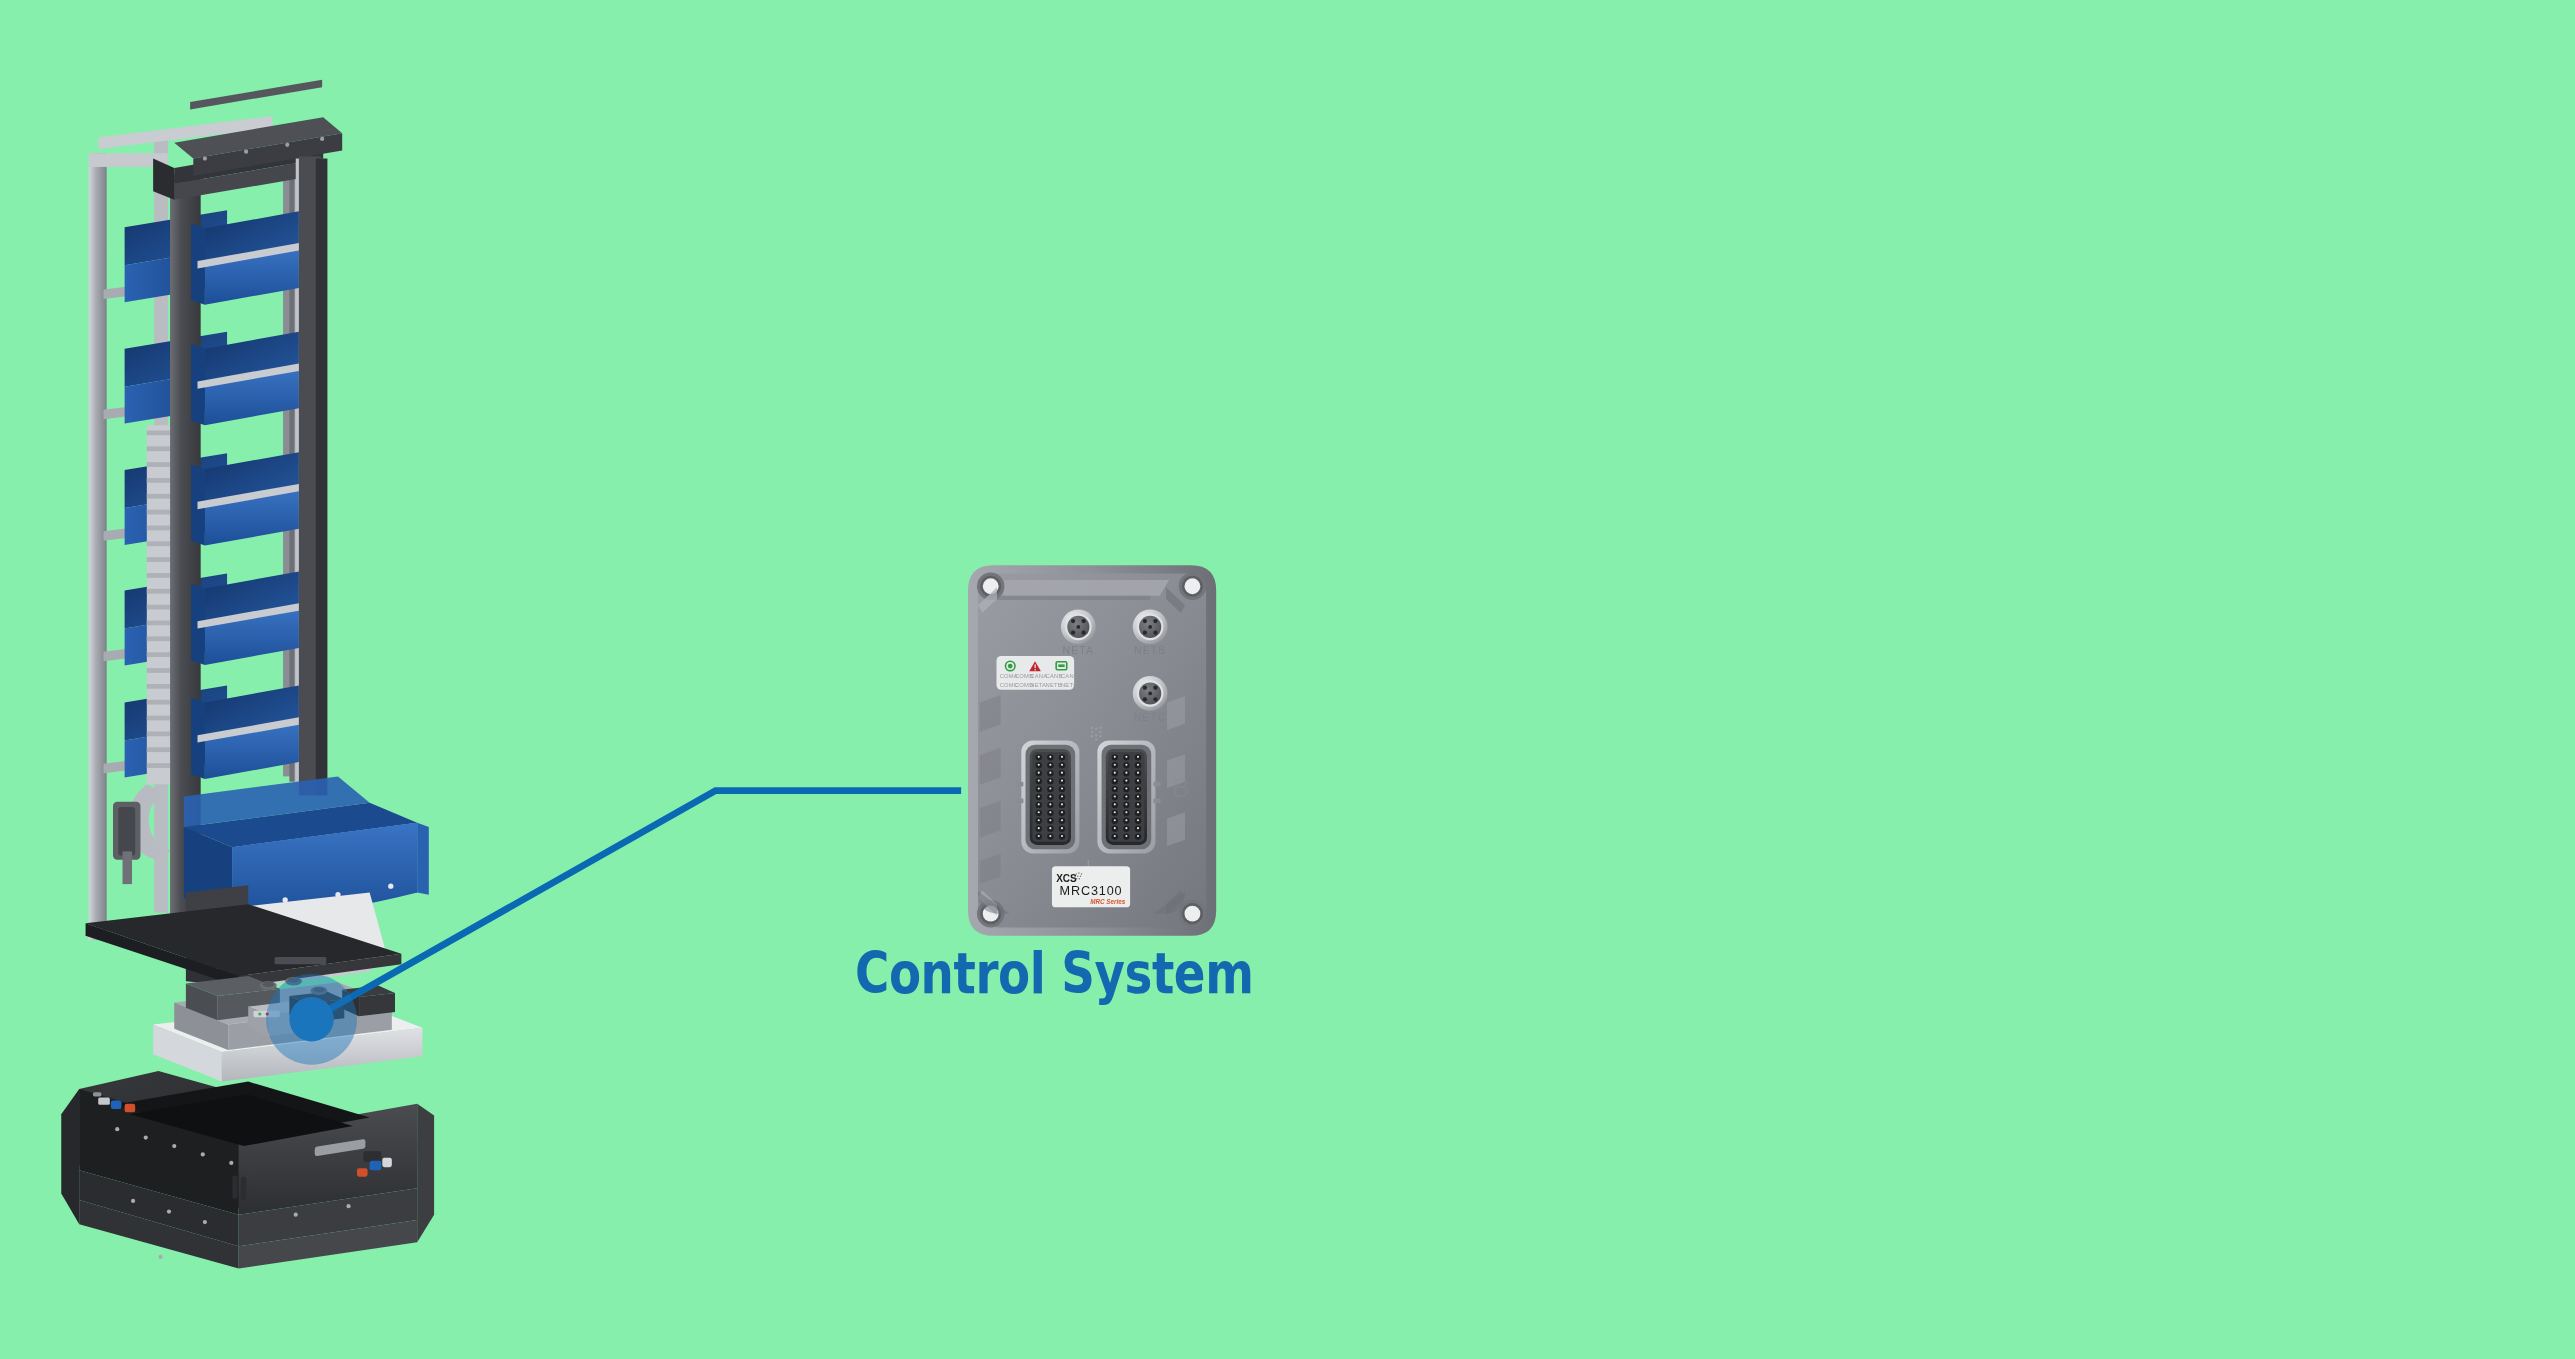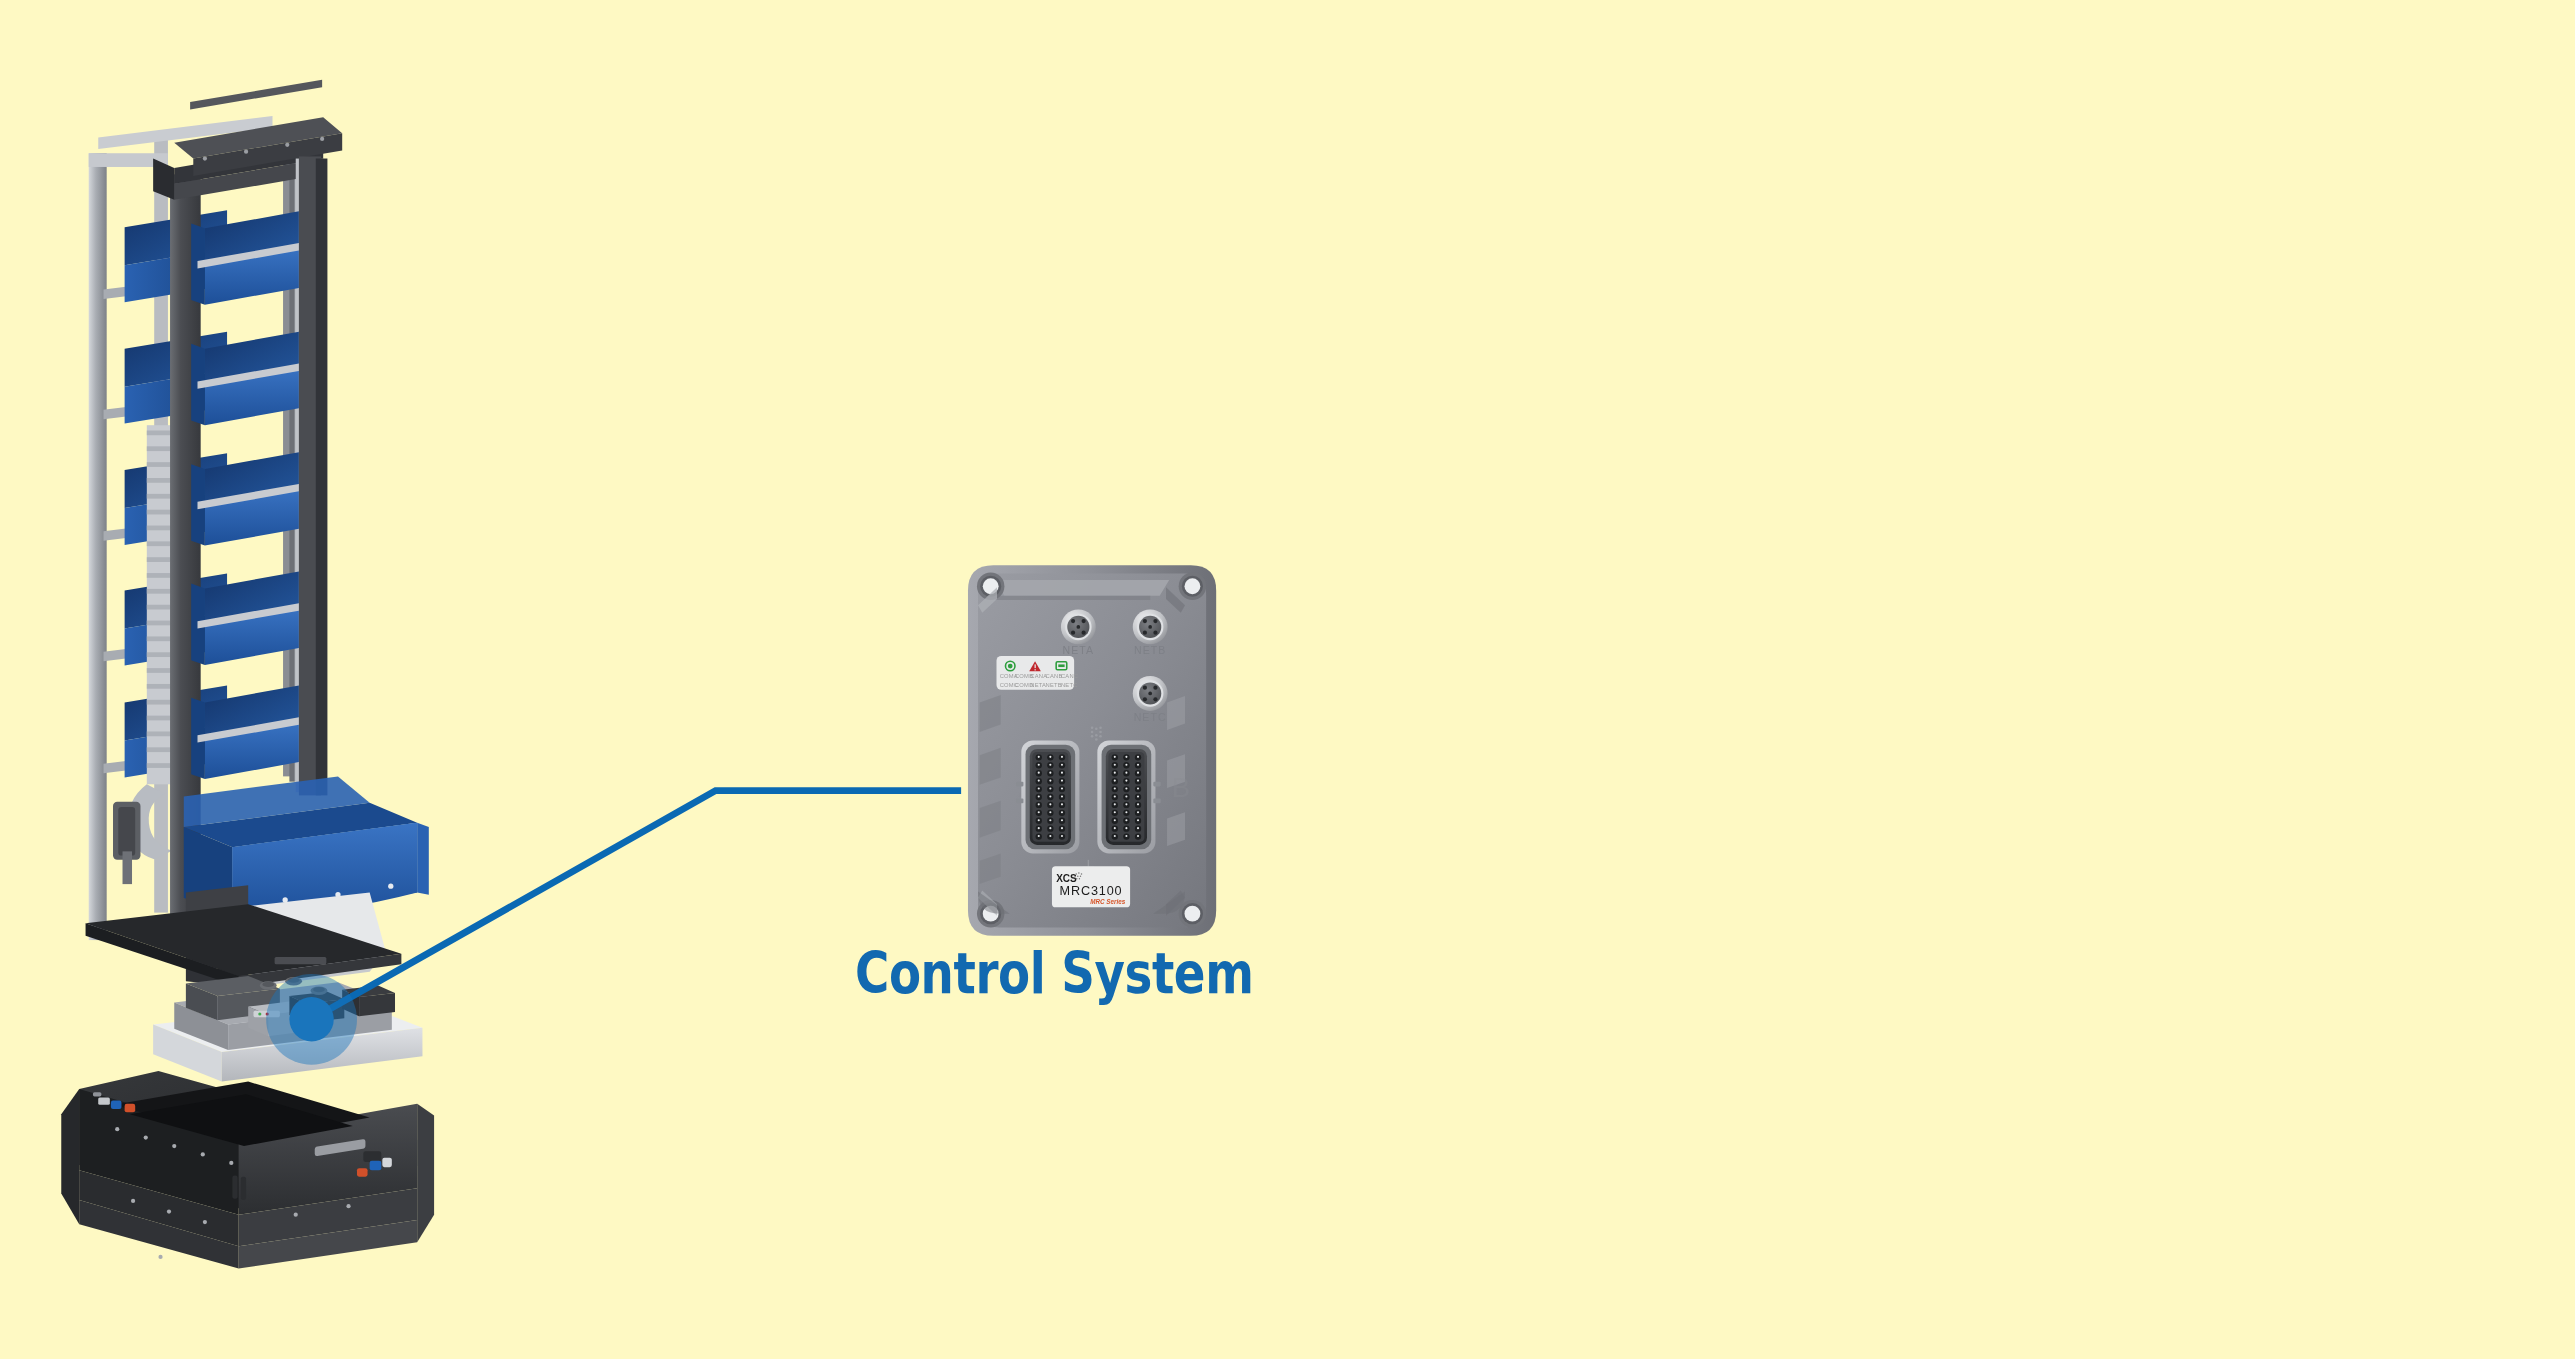--- a/index.html
+++ b/index.html
@@ -10,21 +10,21 @@
   body {
     width: 2576px;
     height: 1360px;
     position: relative;
     overflow: hidden;
     font-family: "Liberation Sans", sans-serif;
   }
   .stage {
     position: absolute;
     inset: 0;
-    background: #fef9c3;
+    background: #86efac;
     text-align: center;
   }
   svg.scene {
     position: absolute;
     left: 0; top: 0;
     width: 2576px;
     height: 1360px;
     display: block;
   }
   .callout-label {

